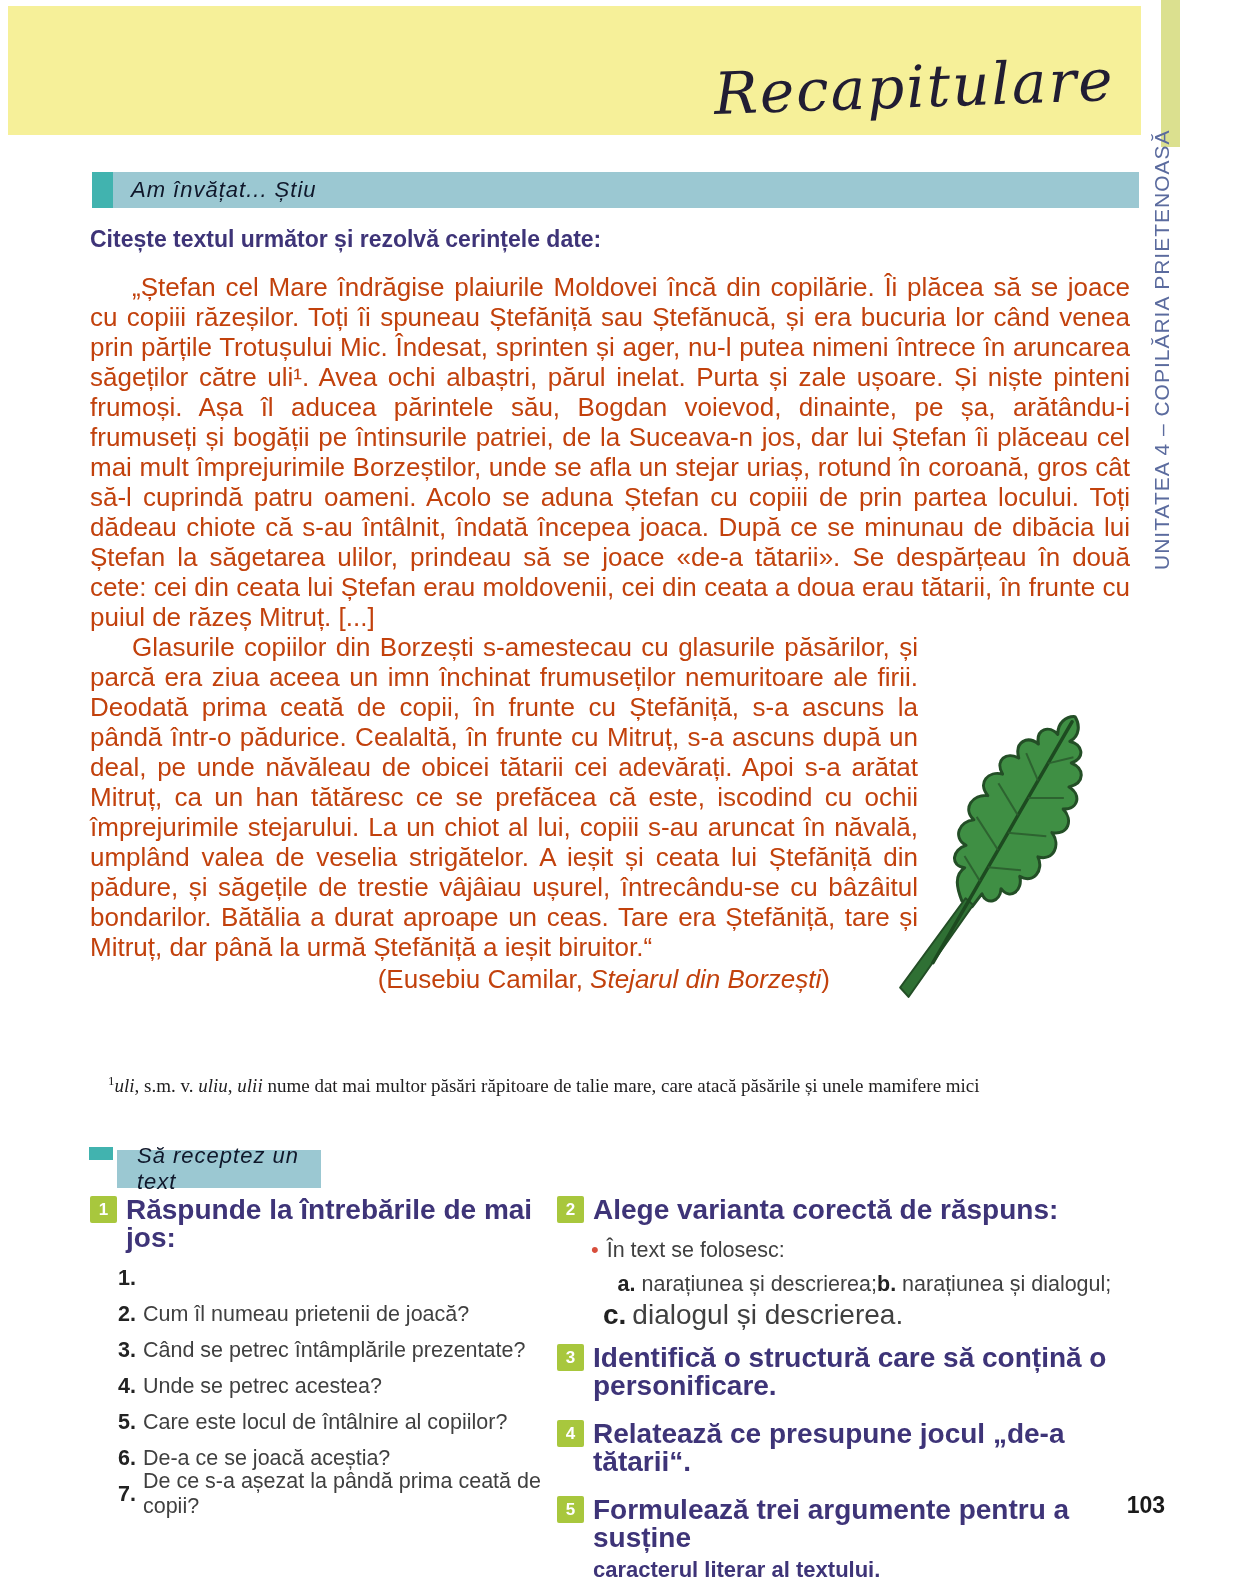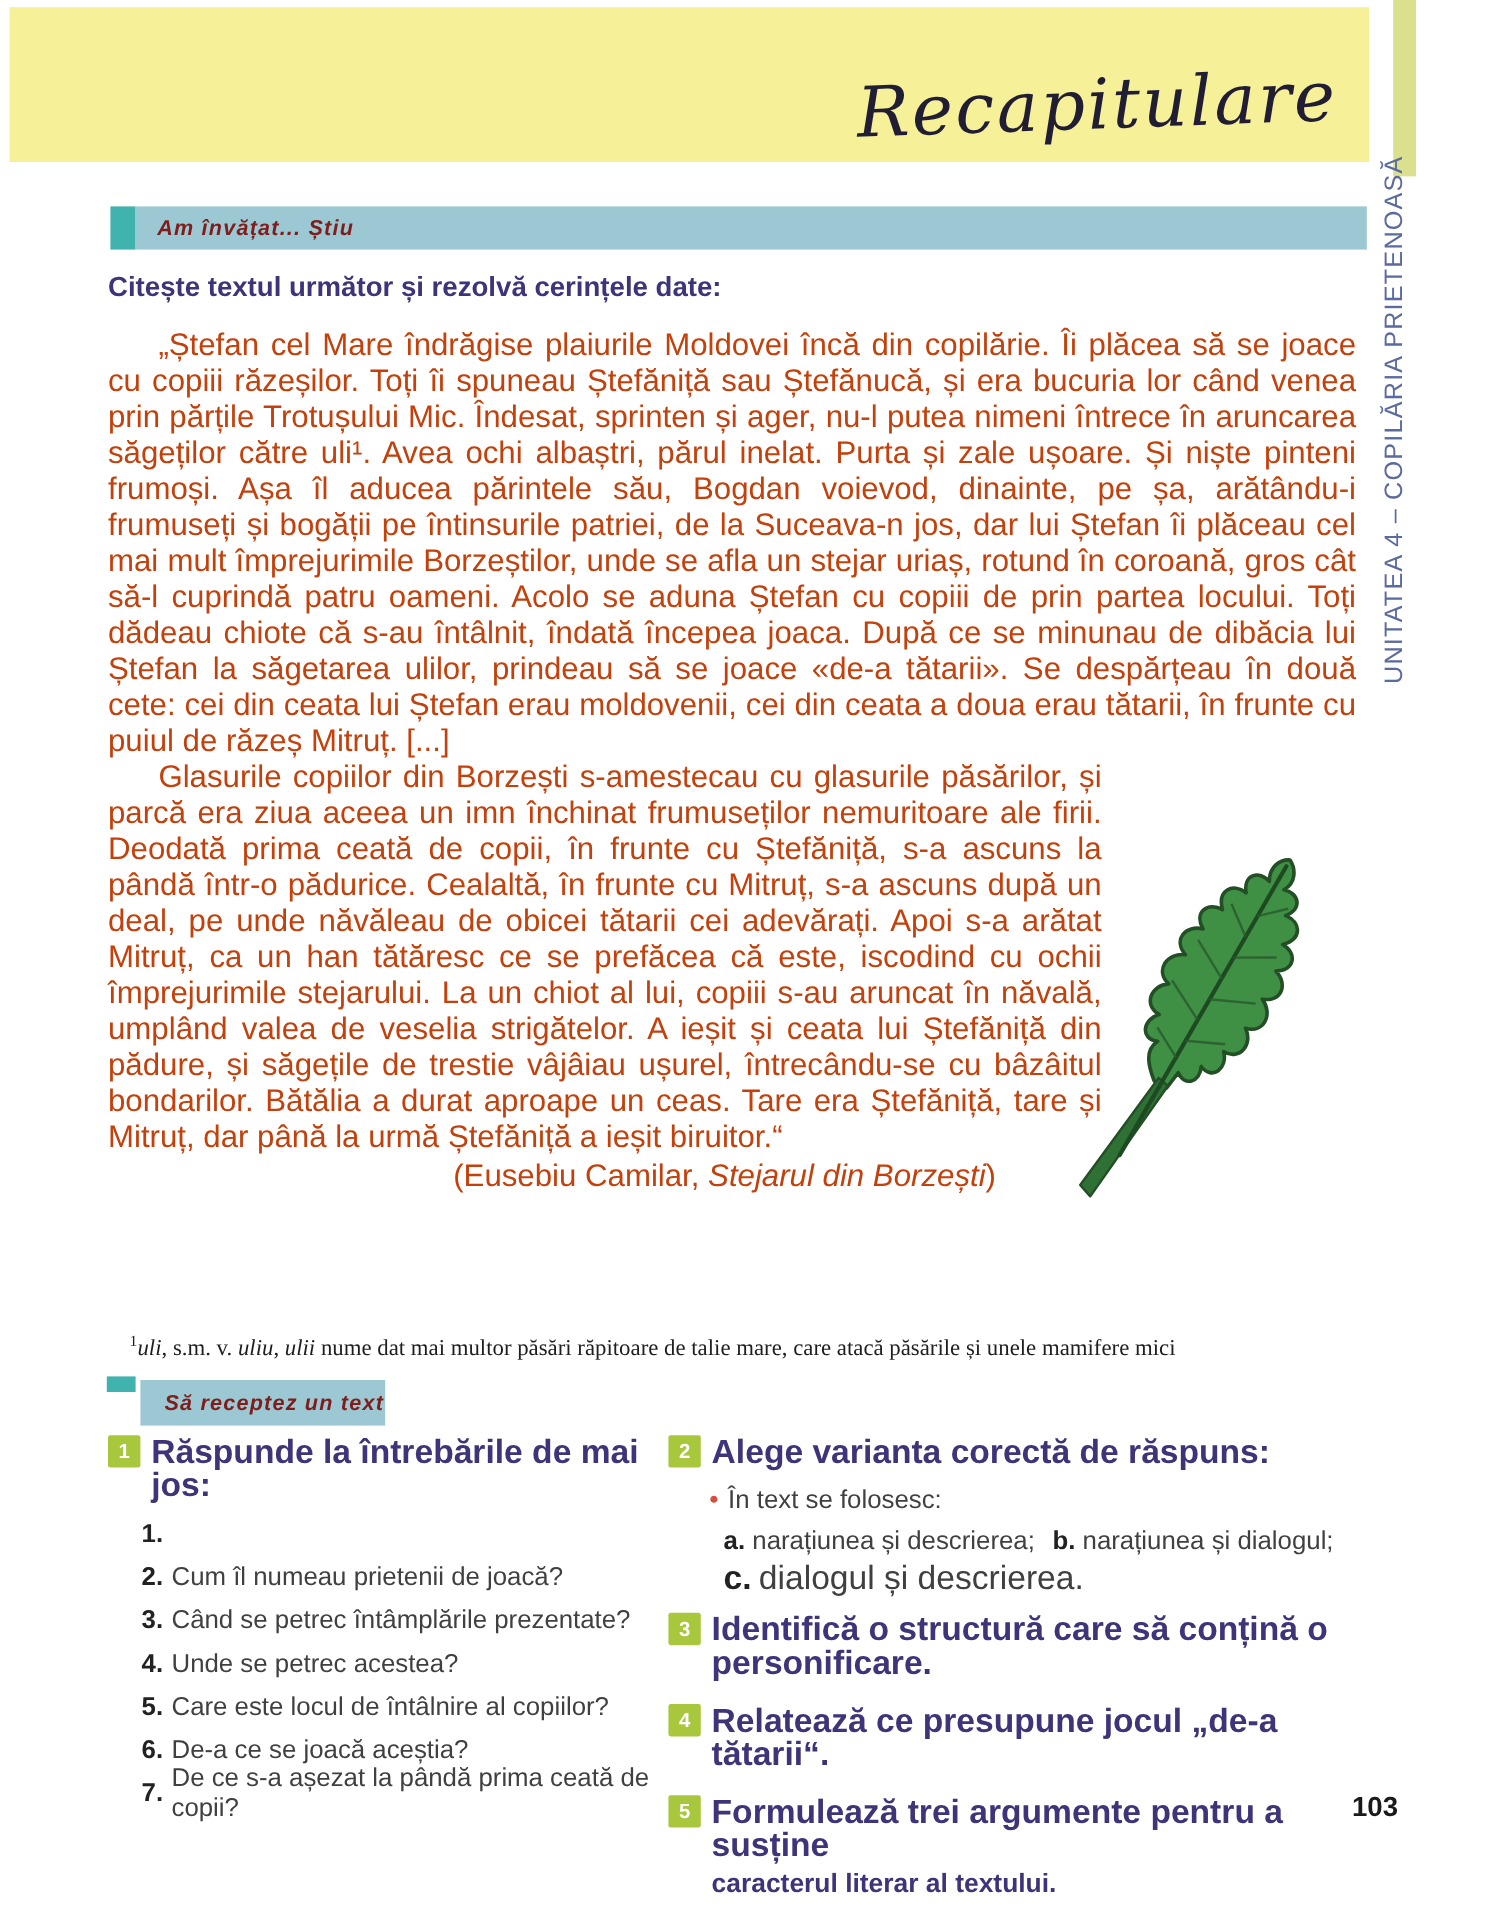--- a/index.html
+++ b/index.html
@@ -74,24 +74,23 @@
   .banner2-bar {
     position: absolute;
     left: 117px; top: 1150px;
     width: 204px; height: 38px;
     background: #9bc8d2;
     display: flex; align-items: center;
     padding-left: 20px;
   }
   .banner-label {
     font-style: italic;
-    font-size: 18px;
-    color: #7f1d1d;
+    font-size: 22px;
+    color: #0f172a;
     letter-spacing: 1px;
-    font-weight: bold;
   }
 
   
   .instruction {
     position: absolute;
     left: 90px; top: 226px;
     font-size: 23px;
     font-weight: bold;
     color: #3e3478;
   }
@@ -115,21 +114,20 @@
   }
   .attribution i { font-style: italic; }
 
   .footnote {
     position: absolute;
     left: 108px; top: 1073px;
     width: 1020px;
     font-family: "Liberation Serif", serif;
     font-size: 19px;
     color: #1f1d1e;
-    margin-top: 37px;
   }
   .footnote sup { font-size: 13px; vertical-align: super; }
   .footnote i { font-style: italic; }
 
   
   .leaf-wrap {
     position: absolute;
     left: 862px; top: 678px;
     width: 272px; height: 352px;
   }
@@ -186,21 +184,21 @@
     line-height: 26px;
   }
   .bullet { color: #d84e3c; margin-right: 8px; font-size: 22px; }
   .options-row {
     display: flex;
     margin: 8px 0 0 46px;
     font-size: 21.5px;
     line-height: 26px;
   }
   .opt { color: #404040; }
-  .opt-a { width: 274px; }
+  .opt-a { width: 274px; text-align: right; }
   .opt-letter { font-weight: bold; color: #222222; margin-right: 6px; }
   .row-c { margin: 5px 0 16px 46px; font-size: 28px; line-height: 26px; }
   .mt-q3 { margin-top: 16px; }
   .mt-q4 { margin-top: 20px; }
   .mt-q5 { margin-top: 20px; }
   .q5-line2 {
     margin: 4px 0 0 36px;
     font-size: 22px;
     font-weight: bold;
     color: #3e3478;

